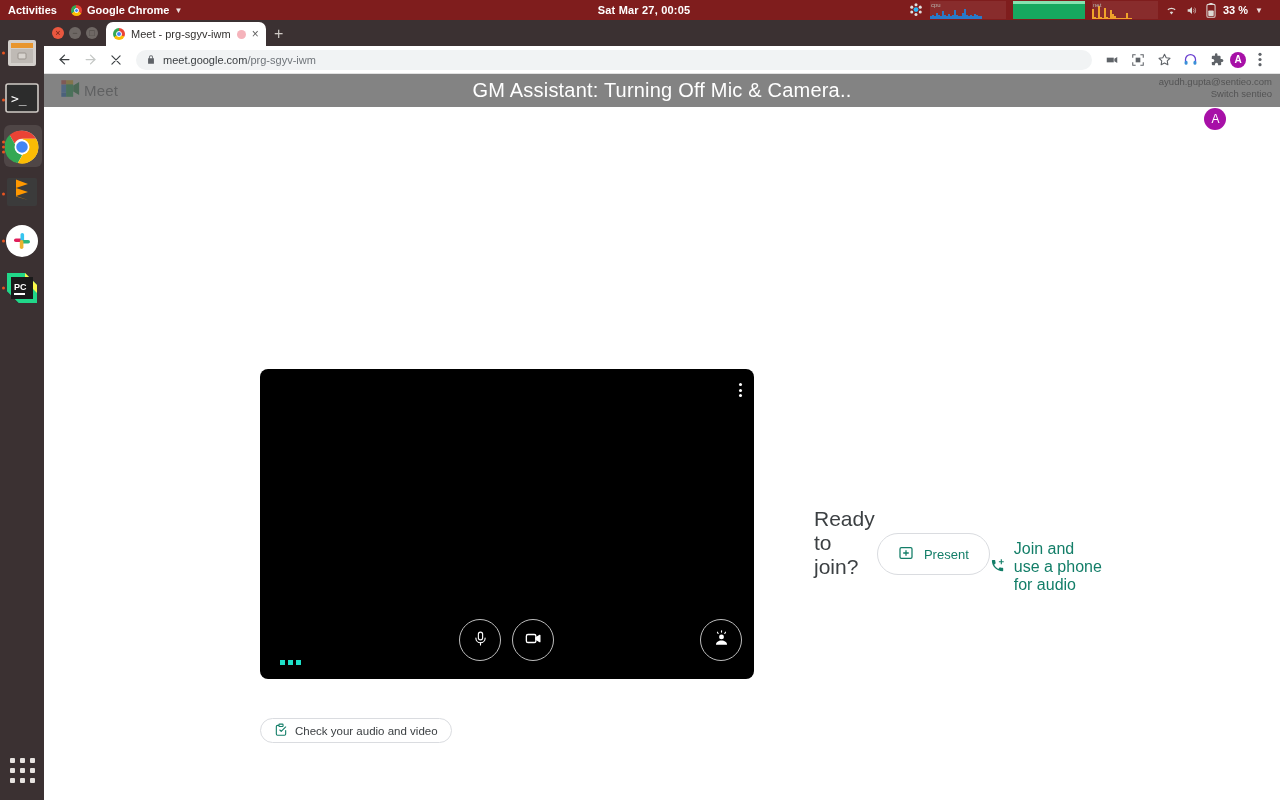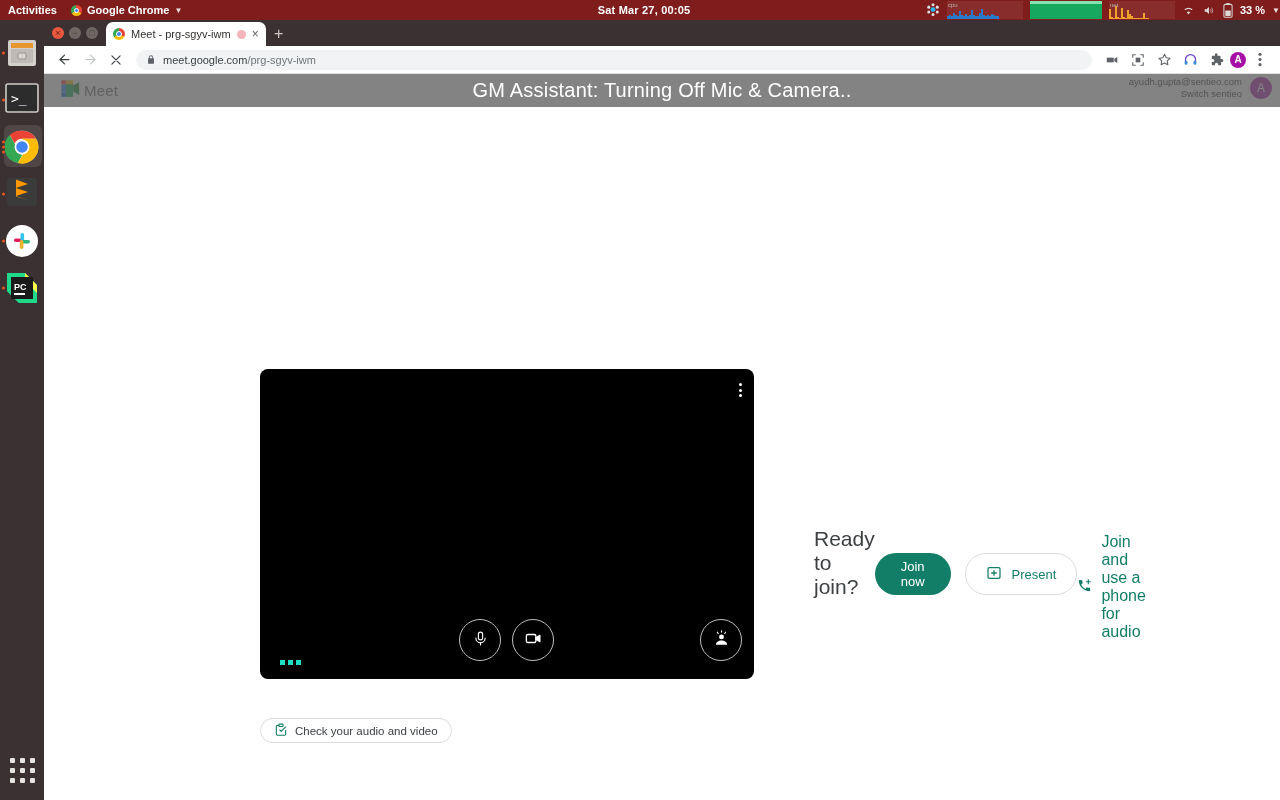--- a/index.html
+++ b/index.html
@@ -13,21 +13,21 @@
   #topbar .tb-left{ display:flex; align-items:center; gap:14px; padding-left:8px; }
   #topbar .tb-item{ display:flex; align-items:center; gap:5px; cursor:default; }
   .chrome-dot{ width:11px; height:11px; border-radius:50%;
     background:conic-gradient(#ea4335 0 33%, #fbbc05 0 66%, #34a853 0 100%);
     position:relative; }
   .chrome-dot::after{ content:""; position:absolute; inset:3px; border-radius:50%;
     background:#4285f4; border:1px solid #fff; }
   .caret{ font-size:8px; opacity:.85; }
   #clock{ position:absolute; left:8px; right:0; text-align:center; font-size:11px;
     font-weight:bold; letter-spacing:.2px; }
-  #tray{ position:absolute; right:0; top:0; height:20px; display:flex;
+  #tray{ position:absolute; right:17px; top:0; height:20px; display:flex;
     align-items:center; gap:7px; }
   .tray-graph{ height:18px; display:flex; align-items:flex-end; position:relative;
     background:rgba(255,255,255,.07); }
   .tray-graph .glabel{ position:absolute; left:1px; top:1px; font-size:6px;
     color:#b9b4ae; font-weight:normal; }
   .tray-graph .bar{ width:2px; }
   .tray-icon svg{ display:block; }
   #battpct{ font-size:11px; font-weight:bold; }
 
   
@@ -95,21 +95,21 @@
     justify-content:center; font-weight:bold; cursor:pointer; }
 
   
   #page{ position:relative; width:1236px; height:726px; background:#ffffff;
     overflow:hidden; }
   #meet-header{ height:33px; display:flex; align-items:center; padding:0 0 0 16px;
     position:relative; }
   .meet-logo{ display:flex; align-items:center; gap:0; }
   .meet-name{ font-size:15px; color:#5f6368; letter-spacing:.2px; }
   #account{ position:absolute; right:8px; top:2px; display:flex;
-    align-items:center; gap:8px; }
+    align-items:center; gap:8px;flex-direction:column; }
   #account .acct-text{ text-align:right; line-height:1.25; }
   #account .acct-email{ font-size:9.5px; color:#202124; }
   #account .acct-switch{ font-size:9.5px; color:#202124; cursor:pointer; }
   .avatar-lg{ width:22px; height:22px; border-radius:50%; background:#a710a7;
     color:#fff; font-size:12px; display:flex; align-items:center;
     justify-content:center; cursor:pointer; }
 
   #overlay{ position:absolute; left:0; top:0; width:1236px; height:33px;
     background:rgba(96,96,96,.78); display:flex; align-items:center;
     justify-content:center; z-index:30; pointer-events:none; }
@@ -539,21 +539,20 @@
             <rect x="8.5" y="2" width="7" height="4" rx="1"></rect>
             <path d="M10 12l2.4 2.4L20 6.8"></path>
           </svg>
         </span>
         <span>Check your audio and video</span>
       </div>
 
       <div id="rightpanel">
         <div id="ready">Ready to join?</div>
         <div class="btnrow">
-          <button id="joinnow">Join now</button>
           <button id="present">
             <span>
               <svg width="16" height="16" viewBox="0 0 24 24" fill="none" stroke="#137e68" stroke-width="1.9" stroke-linecap="round">
                 <rect x="3" y="4" width="18" height="16" rx="2"></rect>
                 <path d="M12 8.5v7M8.5 12h7"></path>
               </svg>
             </span>
             <span>Present</span>
           </button>
         </div>

